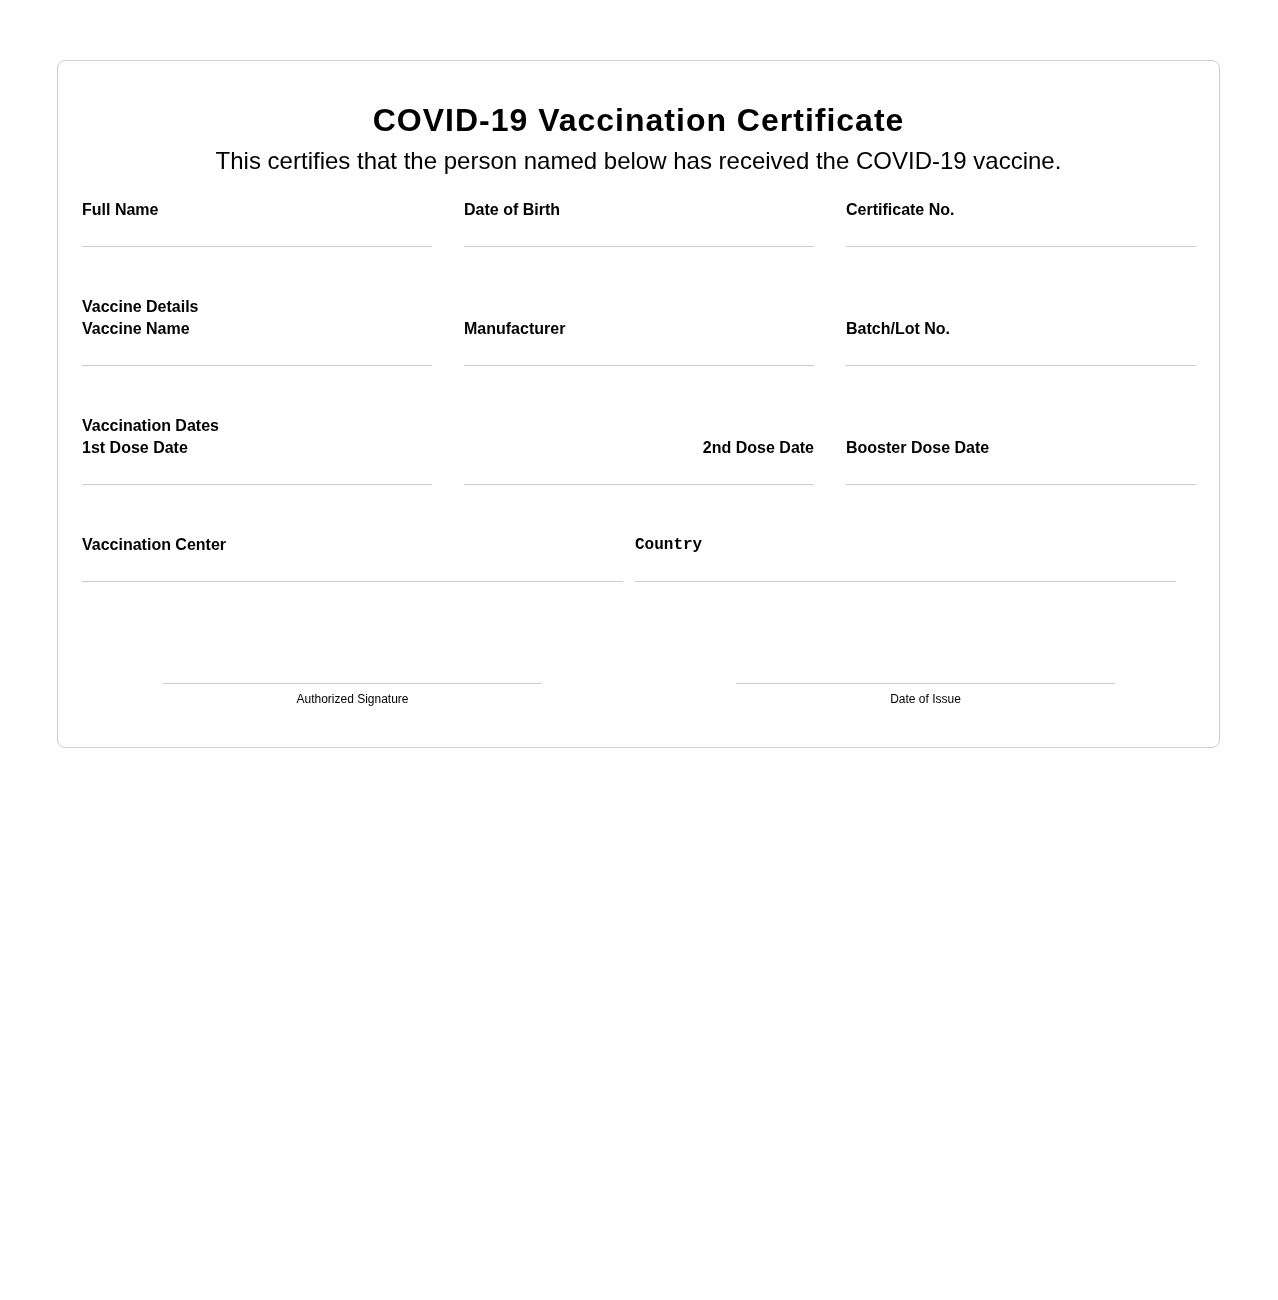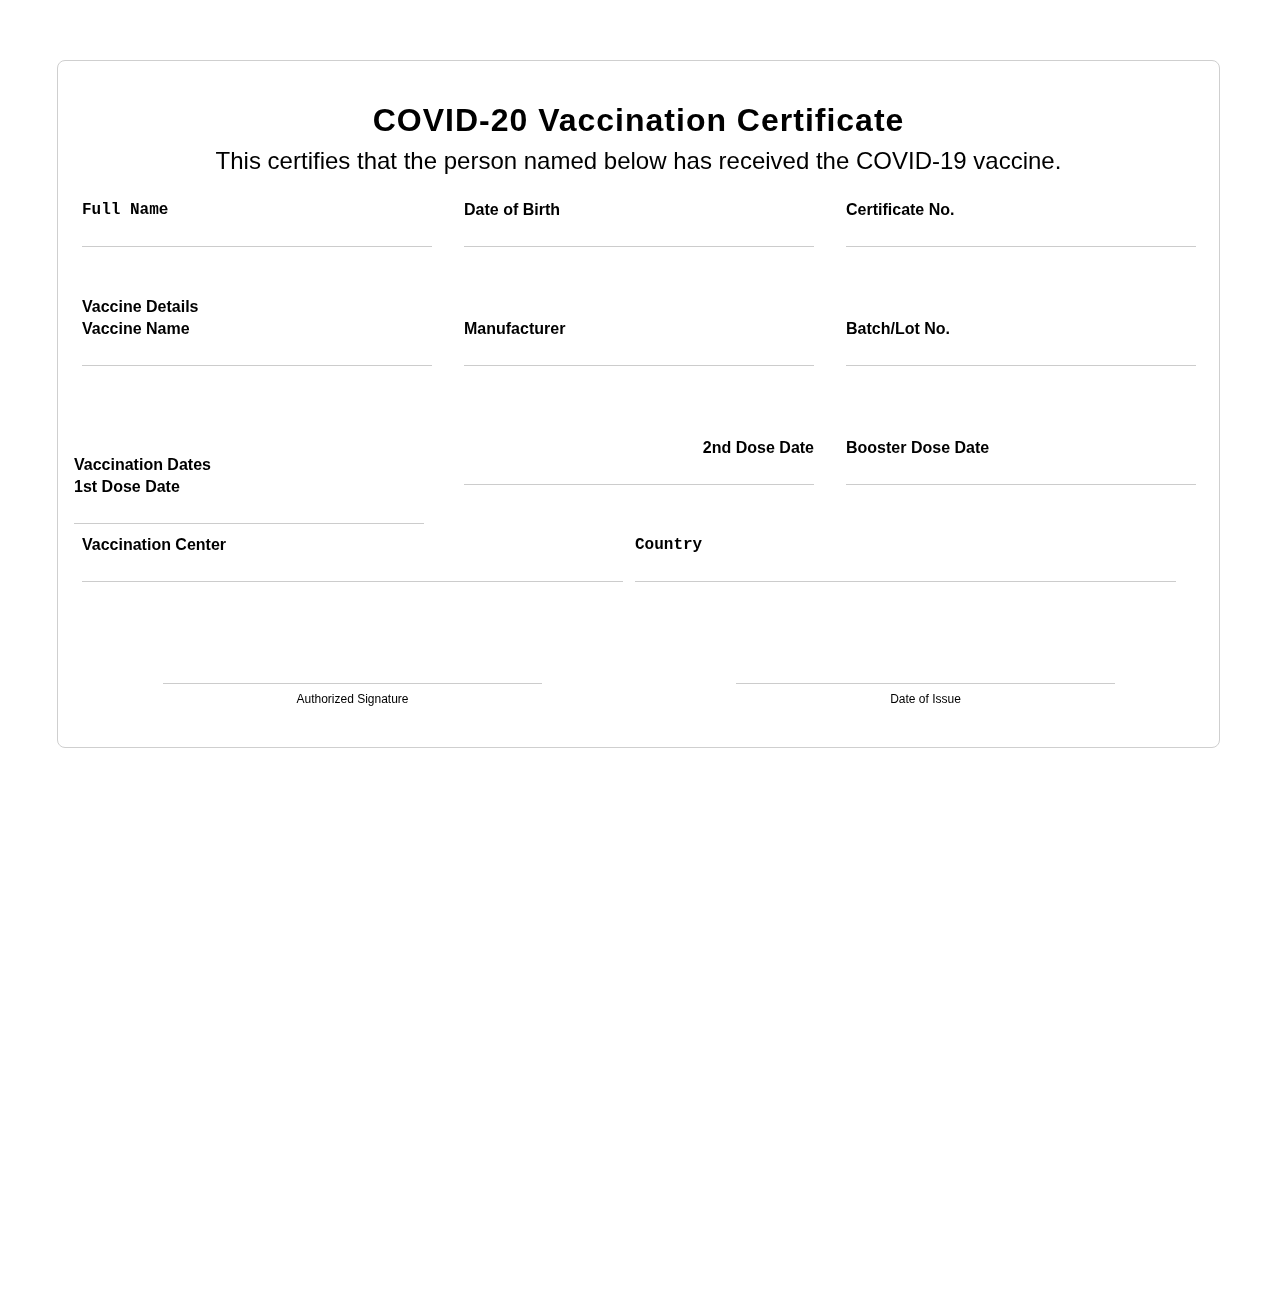--- a/index.html
+++ b/index.html
@@ -22,24 +22,24 @@
   }
   .line { position: absolute; left: 0; right: 0; border-top: 1px solid #cccccc; height: 0; }
   .sig { position: absolute; top: 622px; width: 379px; }
   .sig .sline { border-top: 1px solid #cccccc; height: 0; }
   .sig .stext { text-align: center; font-size: 12px; line-height: 20px; margin-top: 5px; }
 </style>
 </head>
 <body>
 
 <div class="cert">
-  <h1 class="title">COVID-20 Vaccination Certificate</h1>
+  <h1 class="title">COVID-19 Vaccination Certificate</h1>
   <p class="subtitle">This certifies that the person named below has received the COVID-19 vaccine.</p>
 
-  <div class="field" style="left:24px; top:138px; width:350px; height:48px;font-family:Liberation Mono, monospace;">
+  <div class="field" style="left:24px; top:138px; width:350px; height:48px;">
     <span class="label">Full Name</span>
     <div class="line" style="top:47px;"></div>
   </div>
   <div class="field" style="left:406px; top:138px; width:350px; height:48px;">
     <span class="label">Date of Birth</span>
     <div class="line" style="top:47px;"></div>
   </div>
   <div class="field" style="left:788px; top:138px; width:350px; height:48px;">
     <span class="label">Certificate No.</span>
     <div class="line" style="top:47px;"></div>
@@ -52,21 +52,21 @@
   </div>
   <div class="field" style="left:406px; top:257px; width:350px; height:48px;">
     <span class="label">Manufacturer</span>
     <div class="line" style="top:47px;"></div>
   </div>
   <div class="field" style="left:788px; top:257px; width:350px; height:48px;">
     <span class="label">Batch/Lot No.</span>
     <div class="line" style="top:47px;"></div>
   </div>
 
-  <div class="field" style="left:16px; top:354px; width:350px; height:70px;margin-top:39px;">
+  <div class="field" style="left:24px; top:354px; width:350px; height:70px;">
     <span class="section-label">Vaccination Dates</span>
     <span class="label">1st Dose Date</span>
     <div class="line" style="top:69px;"></div>
   </div>
   <div class="field" style="left:406px; top:376px; width:350px; height:48px;text-align:right;">
     <span class="label">2nd Dose Date</span>
     <div class="line" style="top:47px;"></div>
   </div>
   <div class="field" style="left:788px; top:376px; width:350px; height:48px;">
     <span class="label">Booster Dose Date</span>

